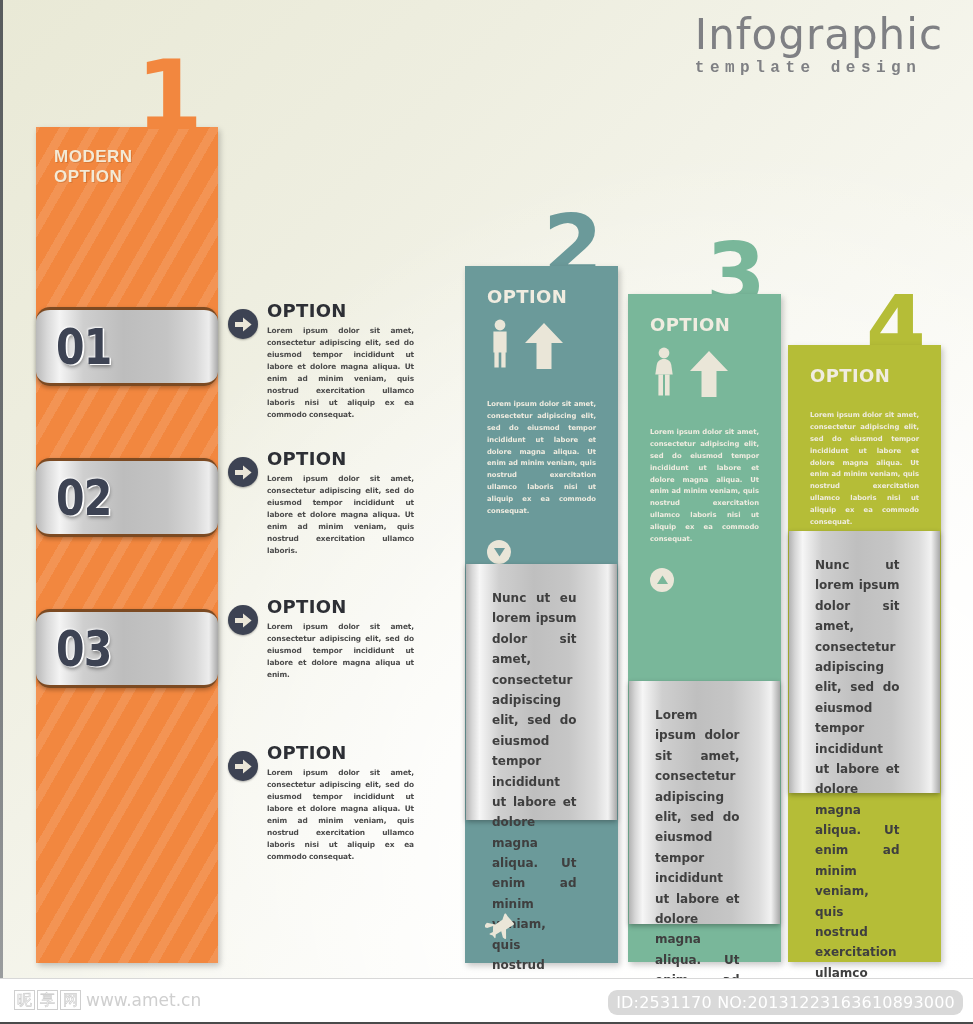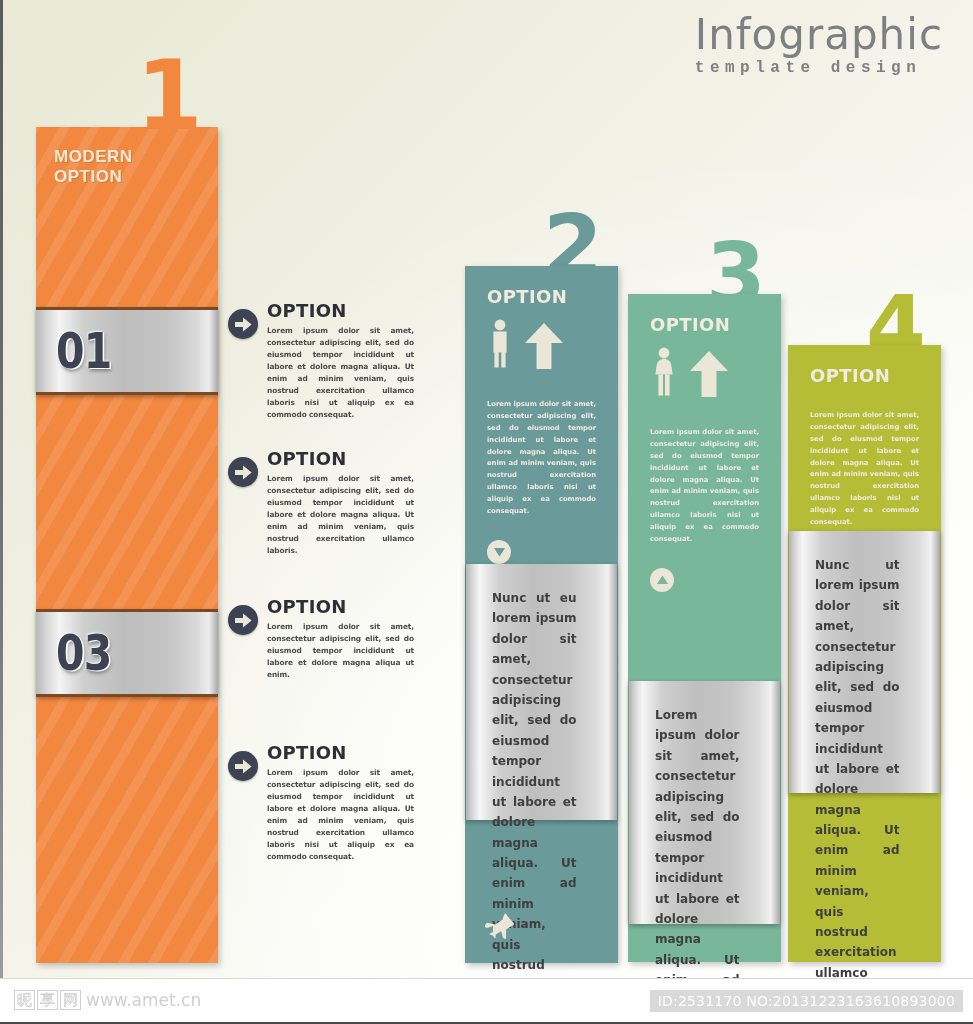--- a/index.html
+++ b/index.html
@@ -99,31 +99,32 @@
     line-height: 1.15;
     text-shadow: 1px 1px 0 rgba(140,70,20,.25);
     z-index: 2;
   }
 
   
   .band {
     position: absolute;
     left: 36px;
     width: 182px;
-    height: 88px;
+    height: 79px;
     background: linear-gradient(to right,
       #b9b9b9 0%, #d8d8d8 6%, #f4f4f4 13%,
       #cfcfcf 26%, #bdbdbd 48%, #c4c4c4 72%,
       #d9d9d9 88%, #ededed 95%, #a9a9a9 100%);
     border-top: 3px solid #7c4a22;
     border-bottom: 3px solid #7c4a22;
     box-shadow: 0 2px 4px rgba(0,0,0,.28);
     display: flex;
     align-items: center;
     z-index: 3;
+    border-radius: 14px;
   }
   .band-num {
     margin-left: 20px;
     font-family: "DejaVu Sans", sans-serif;
     font-weight: bold;
     font-size: 50px;
     letter-spacing: -1px;
     color: #3d4353;
     text-shadow:
       1px 0 0 #fff, 2px 1px 0 #ffffff,
@@ -263,24 +264,25 @@
     line-height: 18px;
     color: #fff;
     text-shadow: 0 0 0 #cfcfcf;
     -webkit-text-stroke: .6px #cfcfcf;
   }
   #id-badge {
     position: absolute;
     right: 10px; top: 11px;
     background: #d9d9d9;
     color: #ffffff;
-    font-size: 14px;
+    font-size: 16px;
     padding: 3px 8px;
     letter-spacing: .2px;
     font-family: "DejaVu Sans", sans-serif;
+    border-radius: 9px;
   }
 </style>
 </head>
 <body>
 
 <div id="artboard">
 
   <div class="title-block">
     <div class="title-main">Infographic</div>
     <div class="title-sub">template design</div>
@@ -291,20 +293,23 @@
   <div id="col1">
     <div class="stripes"></div>
     <div class="modern-design">
       <div>MODERN</div>
       <div>OPTION</div>
     </div>
   </div>
 
   <div class="band" style="top:307px">
     <div class="band-num">01</div>
+  </div>
+  <div class="band" style="top:458px">
+    <div class="band-num">02</div>
   </div>
   <div class="band" style="top:609px">
     <div class="band-num">03</div>
   </div>
 
   <div class="opt-row" style="top:302px">
     <div class="arrow-badge">
       <svg width="17" height="15" viewBox="0 0 17 15" aria-hidden="true">
         <path d="M0 5h8V0.6L16.6 7.5 8 14.4V10H0z" fill="#eae6d8"></path>
       </svg>

